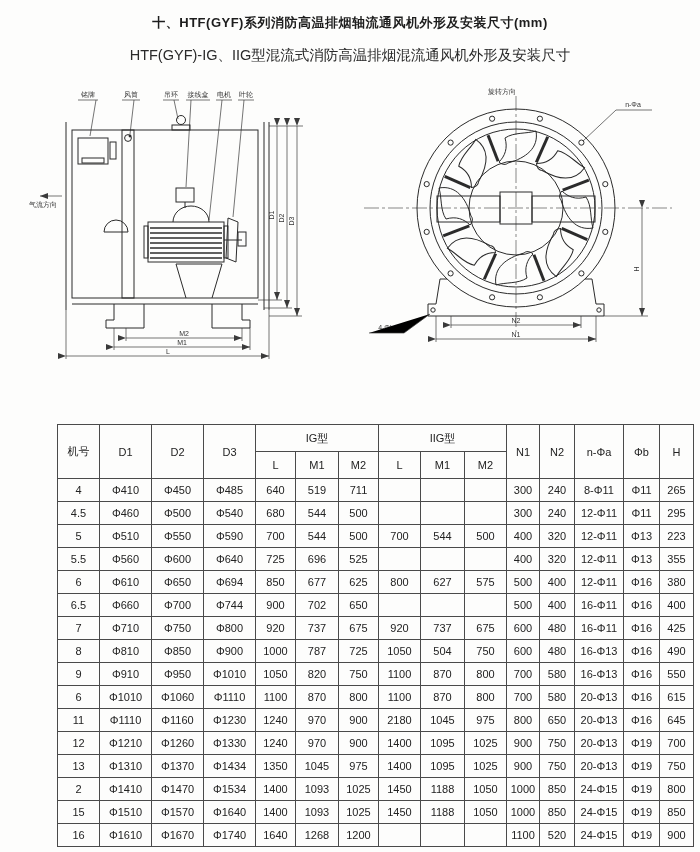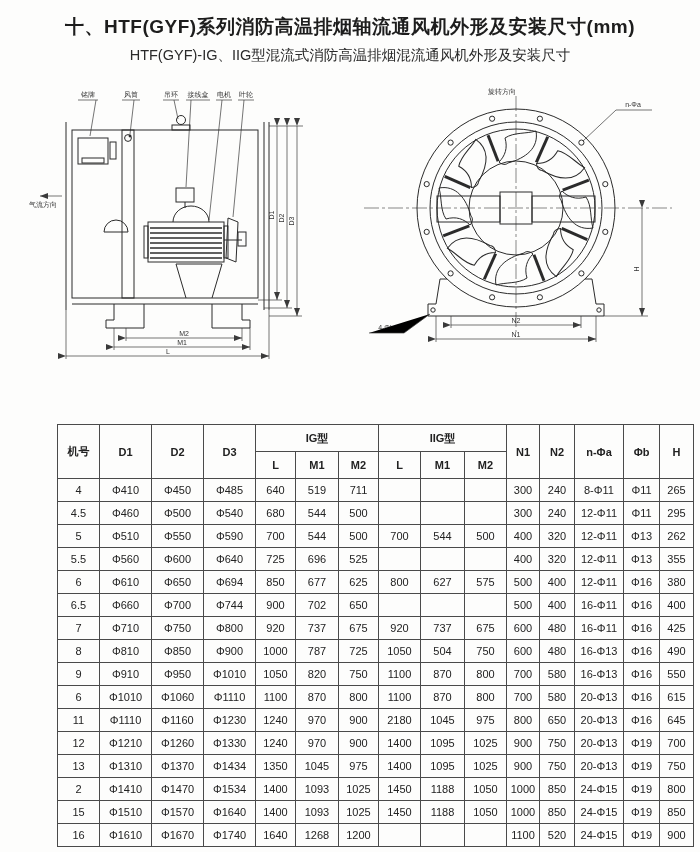--- a/index.html
+++ b/index.html
@@ -1,30 +1,30 @@
 <!DOCTYPE html>
 <html style="--ink: #2b2b2b; --border: #4a4a4a; --paper: #fdfdfc;"><head>
 <meta charset="utf-8">
 <style>
   :root{ --ink:#2b2b2b; --border:#4a4a4a; --paper:#fdfdfc; }
   html,body{margin:0;padding:0;}
   body{width:700px;height:852px;background:var(--paper);font-family:"Liberation Sans",sans-serif;color:var(--ink);}
   #page{position:relative;width:700px;height:852px;overflow:hidden;background:var(--paper);}
-  .title{position:absolute;top:14px;left:0;width:700px;text-align:center;font-size:19px;font-weight:bold;letter-spacing:.5px;color:#1d1d1d;}
+  .title{position:absolute;top:14px;left:0;width:700px;text-align:center;font-size:13px;font-weight:bold;letter-spacing:.5px;color:#1d1d1d;}
   .subtitle{position:absolute;top:46px;left:0;width:700px;text-align:center;font-size:14.5px;font-weight:500;color:#2a2a2a;}
   svg{position:absolute;}
   svg text{font-family:"Liberation Sans",sans-serif;fill:#333;}
   .drw{stroke:var(--ink);fill:none;stroke-width:1;}
   .thin{stroke:#3a3a3a;stroke-width:.7;}
   .dim{stroke:#3a3a3a;stroke-width:.7;}
   .cl{stroke:#555;stroke-width:.7;stroke-dasharray:15 3 3 3;}
   .lbl2{font-size:7px;}
   table{border-collapse:collapse;table-layout:fixed;width:610px;font-size:11px;color:#222;background:transparent;}
   th,td{border:1px solid var(--border);text-align:center;vertical-align:middle;padding:0;font-weight:normal;overflow:hidden;white-space:nowrap;}
-  thead th{height:26px;font-weight:bold;}
+  thead th{height:26px;}
   tbody td{height:22px;}
   #tablewrap{position:absolute;left:57px;top:424px;}
 </style>
 </head>
 <body>
 
 <div id="page">
 
   <div class="title">十、HTF(GYF)系列消防高温排烟轴流通风机外形及安装尺寸(mm)</div>
   <div class="subtitle">HTF(GYF)-IG、IIG型混流式消防高温排烟混流通风机外形及安装尺寸</div>
@@ -330,21 +330,21 @@
             <td>700</td>
             <td>544</td>
             <td>500</td>
             <td>700</td>
             <td>544</td>
             <td>500</td>
             <td>400</td>
             <td>320</td>
             <td>12-Φ11</td>
             <td>Φ13</td>
-            <td>262</td>
+            <td>223</td>
           </tr>
           <tr>
             <td>5.5</td>
             <td>Φ560</td>
             <td>Φ600</td>
             <td>Φ640</td>
             <td>725</td>
             <td>696</td>
             <td>525</td>
             <td></td>

